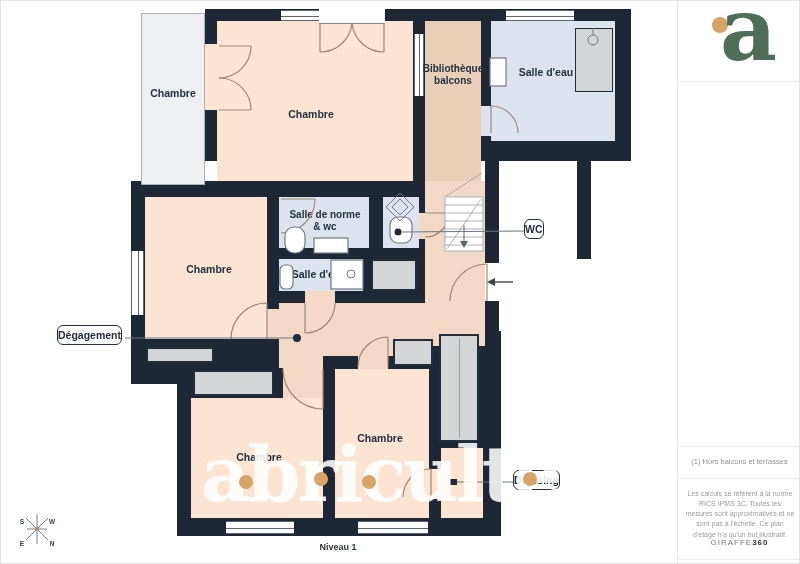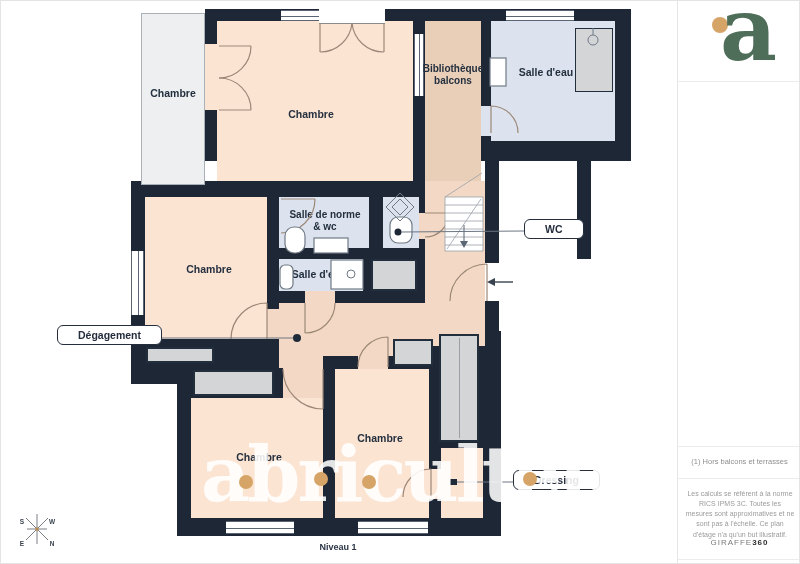--- a/index.html
+++ b/index.html
@@ -18,21 +18,21 @@
   .gapfill{position:absolute;}
   
   .win-h{position:absolute;background:#fff;border-top:1px solid #5a6472;border-bottom:1px solid #5a6472;box-sizing:border-box;}
   .win-h::after{content:"";position:absolute;left:0;right:0;top:50%;height:1px;background:#5a6472;}
   .win-v{position:absolute;background:#fff;border-left:1px solid #5a6472;border-right:1px solid #5a6472;box-sizing:border-box;}
   .win-v::after{content:"";position:absolute;top:0;bottom:0;left:50%;width:1px;background:#5a6472;}
   
   .rlabel{position:absolute;transform:translate(-50%,-50%);color:#24303f;font-weight:bold;
           font-size:10.5px;white-space:nowrap;text-align:center;z-index:20;line-height:12px;}
   .callout{position:absolute;background:#fff;border:1.5px solid #242e3d;border-radius:6px;
-           color:#242e3d;font-weight:bold;font-size:10.5px;padding:3px 20px;white-space:nowrap;z-index:30;}
+           color:#242e3d;font-weight:bold;font-size:10.5px;padding:3px 0;white-space:nowrap;z-index:30;}
   
   .watermark{position:absolute;left:200px;top:436px;font-family:"DejaVu Serif",serif;font-weight:bold;
              font-size:76px;line-height:1;letter-spacing:-3px;color:rgba(255,255,255,0.88);z-index:40;pointer-events:none;}
   .wdot{position:absolute;width:14px;height:14px;border-radius:50%;background:#d6a466;z-index:41;}
   
   .linework{position:absolute;left:0;top:0;z-index:25;pointer-events:none;}
   
   .sidebar{position:absolute;left:676px;top:0;width:123px;height:562px;background:#fff;border-left:1px solid #e6e6e6;z-index:50;}
   .sb-divider{position:absolute;left:0;width:100%;height:1px;background:#ececec;}
   .logo-wrap{position:absolute;left:0;top:0;width:100%;height:80px;overflow:hidden;}

